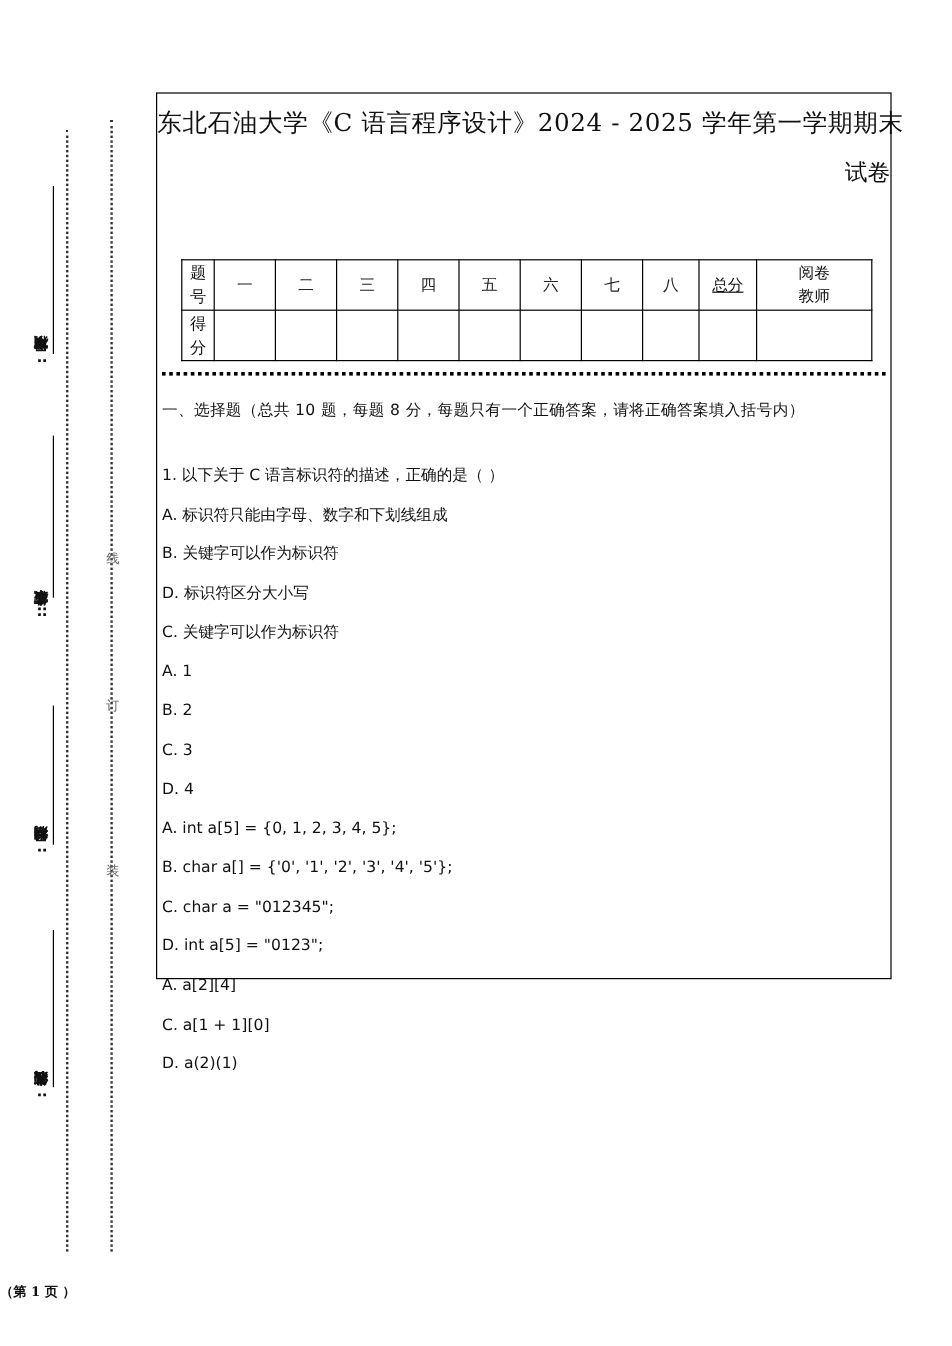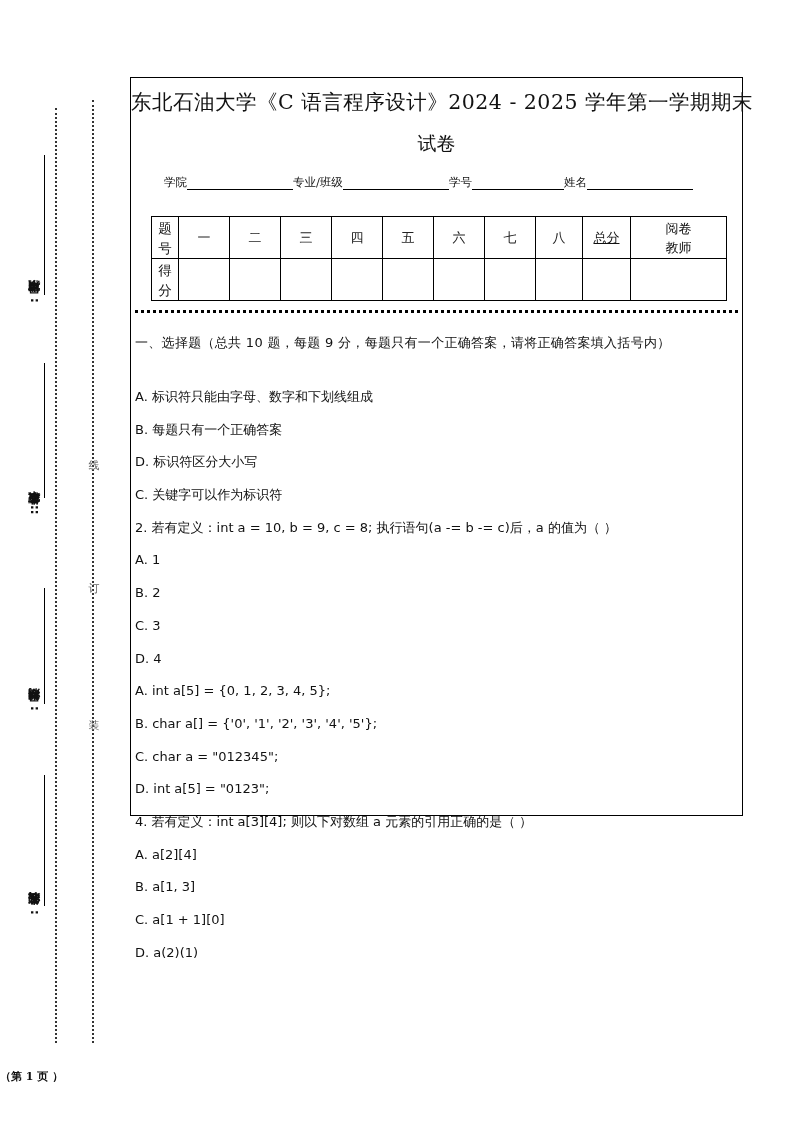--- a/index.html
+++ b/index.html
@@ -26,21 +26,21 @@
     .frame {
       position: absolute; left: 130px; top: 77px; width: 613px; height: 739px;
       border: 1.5px solid #000; box-sizing: border-box;
     }
     .title {
       position: absolute; left: 0; right: 0; top: 10px; text-align: center;
       font-family: "DejaVu Serif", serif; font-size: 20.5px; letter-spacing: 0.5px;
       white-space: nowrap;
     }
     .subtitle {
-      position: absolute; left: 0; right: 0; top: 53px; text-align: center;
+      position: absolute; left: 0; right: 0; top: 53px; text-align: right;
       font-family: "DejaVu Serif", serif; font-size: 19px;
     }
     .info-row {
       position: absolute; left: 33px; top: 97px; font-size: 11.5px;
       font-family: "DejaVu Serif", serif; display: flex; align-items: flex-end;
     }
     .info-row .blank { display: inline-block; border-bottom: 1px solid #000; height: 12px; }
     .score-table {
       position: absolute; left: 20px; top: 138px; border-collapse: collapse;
       font-family: "DejaVu Serif", serif; font-size: 13px;
@@ -88,30 +88,20 @@
 
   <div class="cutlabel" style="top:450px;">线</div>
   <div class="cutlabel" style="top:574px;">订</div>
   <div class="cutlabel" style="top:710px;">装</div>
 </div>
 
 <div class="frame">
   <div class="title">东北石油大学《C 语言程序设计》2024 - 2025 学年第一学期期末</div>
   <div class="subtitle">试卷</div>
 
-  <div class="info-row">
-    <span>学院</span>
-    <span class="blank" style="width:106px;"></span>
-    <span>专业/班级</span>
-    <span class="blank" style="width:106px;"></span>
-    <span>学号</span>
-    <span class="blank" style="width:92px;"></span>
-    <span>姓名</span>
-    <span class="blank" style="width:106px;"></span>
-  </div>
 
   <table class="score-table">
     <tbody>
         <tr>
       <td class="rowhead">
         <div>题</div>
         <div>号</div>
       </td>
       <td class="col">一</td>
       <td class="col">二</td>
@@ -142,39 +132,37 @@
       <td></td>
       <td></td>
       <td></td>
     </tr>
   </tbody>
     </table>
 
   <div class="dotsep"></div>
 
   <div class="content">
-    <div class="section-head">一、选择题（总共 10 题，每题 9 分，每题只有一个正确答案，请将正确答案填入括号内）</div>
+    <div class="section-head">一、选择题（总共 10 题，每题 8 分，每题只有一个正确答案，请将正确答案填入括号内）</div>
 
+    <div class="line">1. 以下关于 C 语言标识符的描述，正确的是（   ）</div>
     <div class="line">A. 标识符只能由字母、数字和下划线组成</div>
-    <div class="line">B. 每题只有一个正确答案</div>
+    <div class="line">B. 关键字可以作为标识符</div>
     <div class="line">D. 标识符区分大小写</div>
     <div class="line">C. 关键字可以作为标识符</div>
 
-    <div class="line">2. 若有定义：int a = 10, b = 9, c = 8; 执行语句(a -= b -= c)后，a 的值为（   ）</div>
     <div class="line">A.  1</div>
     <div class="line">B.  2</div>
     <div class="line">C.  3</div>
     <div class="line">D.  4</div>
 
     <div class="line">A. int a[5] = {0, 1, 2, 3, 4, 5};</div>
     <div class="line">B. char a[] = {'0', '1', '2', '3', '4', '5'};</div>
     <div class="line">C. char a = "012345";</div>
     <div class="line">D. int a[5] = "0123";</div>
 
-    <div class="line">4. 若有定义：int a[3][4]; 则以下对数组 a 元素的引用正确的是（   ）</div>
     <div class="line">A. a[2][4]</div>
-    <div class="line">B. a[1, 3]</div>
     <div class="line">C. a[1 + 1][0]</div>
     <div class="line">D. a(2)(1)</div>
   </div>
 </div>
 
 <div class="footer">（第 1 页 ）</div>
 
 </body></html>

